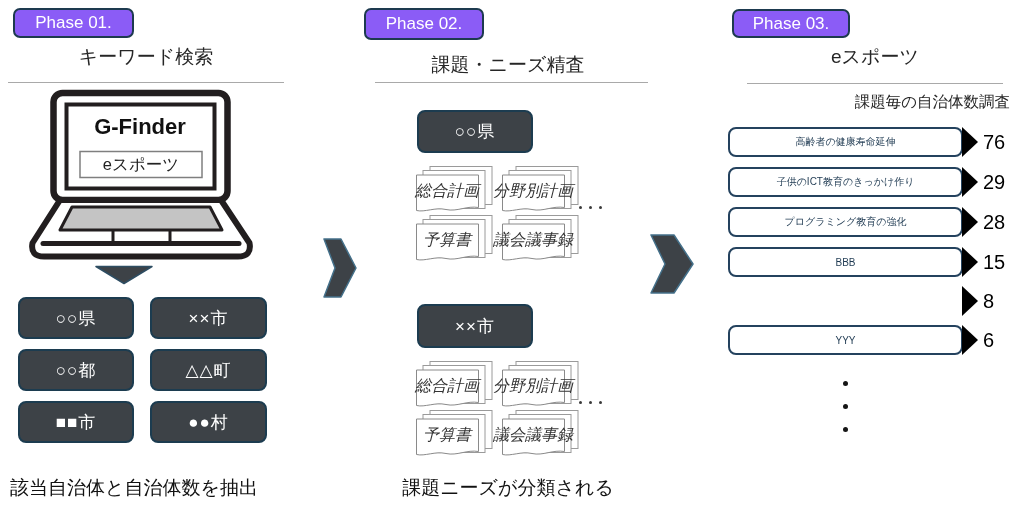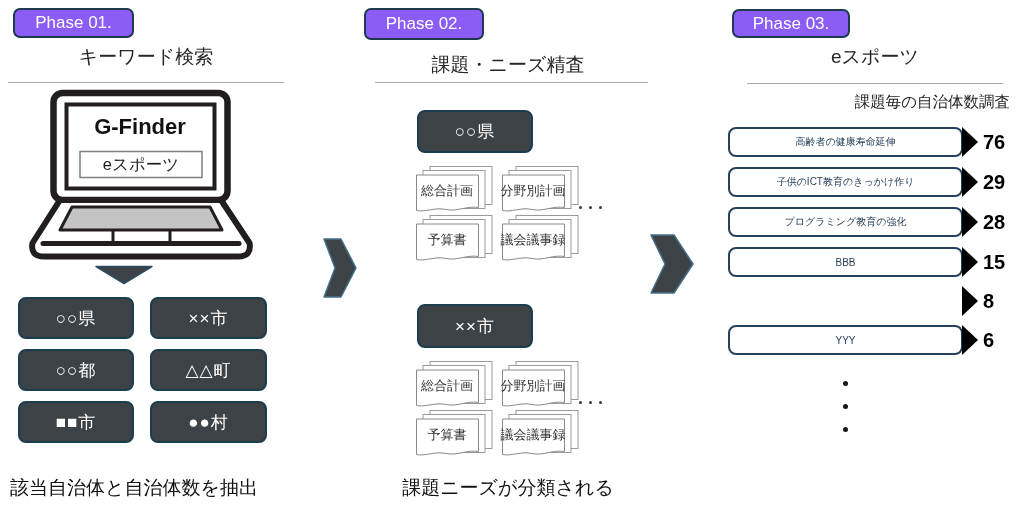--- a/index.html
+++ b/index.html
@@ -25,27 +25,27 @@
   .caption{font-size:19px;color:#111;}
   
   .p3box{
     box-sizing:border-box;background:#fff;border:2px solid #24425e;border-radius:8px;
     color:#1f3a52;font-size:10px;display:flex;align-items:center;justify-content:center;
   }
   .p3tri{
     width:0;height:0;border-top:15px solid transparent;border-bottom:15px solid transparent;
     border-left:16px solid #000;
   }
-  .p3val{font-size:20px;color:#000;line-height:30px;font-weight:bold;}
+  .p3val{font-size:20px;color:#000;line-height:30px;}
   
   .doc{width:80px;height:47px;}
   .doc .lbl{
     position:absolute;left:0;top:9px;width:62px;height:32px;
     display:flex;align-items:center;justify-content:center;
-    font-size:13px;color:#333;white-space:nowrap;
+    font-size:16px;color:#333;white-space:nowrap;font-style:italic;
   }
   .dots-h{display:flex;gap:7px;align-items:center;}
   .dots-h i{width:3px;height:3px;background:#3a3a3a;border-radius:50%;}
   .dot-v{width:5px;height:5px;background:#161616;border-radius:50%;}
 </style>
 </head>
 <body>
 
 <div id="stage">
 

